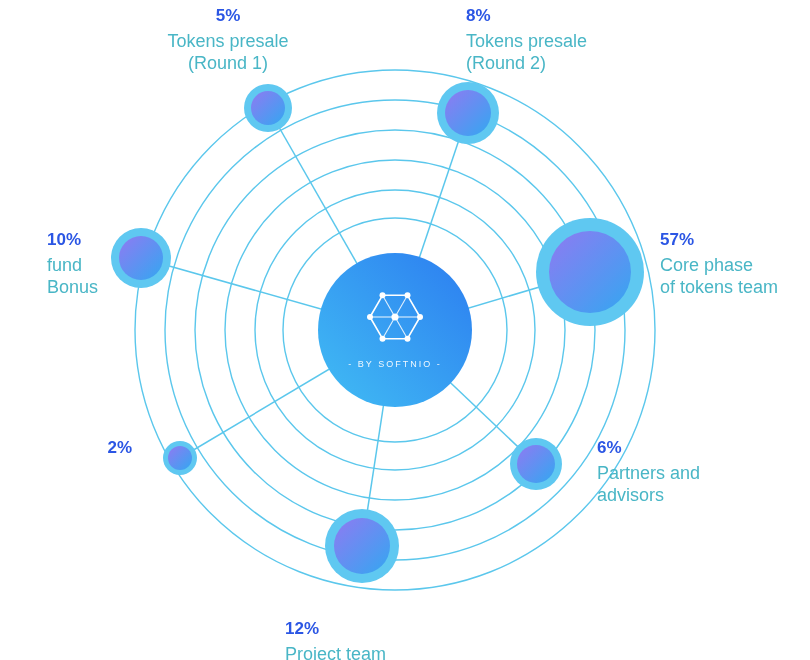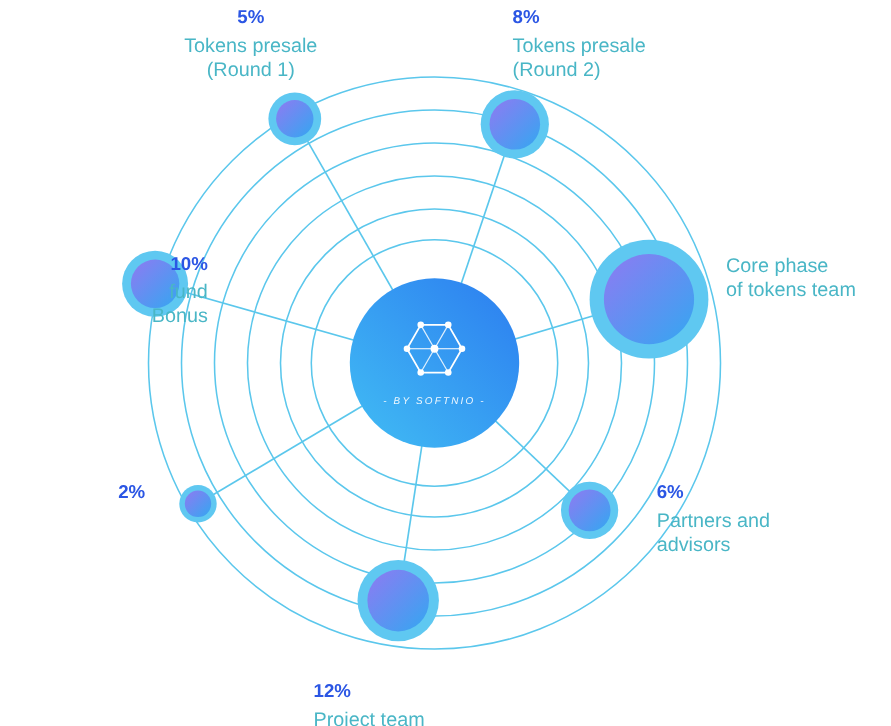--- a/index.html
+++ b/index.html
@@ -28,29 +28,28 @@
     font-size: 18px;
     line-height: 22px;
     color: var(--label-color, #49b6c6);
   }
   .lbl-presale1 { left: 139px; top: 6px;   width: 178px; text-align: center; }
   .lbl-presale2 { left: 466px; top: 6px;   width: 200px; text-align: left; }
   .lbl-core     { left: 660px; top: 230px; width: 148px; text-align: left; }
   .lbl-partners { left: 597px; top: 438px; width: 160px; text-align: left; }
   .lbl-team     { left: 285px; top: 619px; width: 155px; text-align: left; }
   .lbl-bounties { left: 30px;  top: 438px; width: 102px; text-align: right; }
-  .lbl-bonus    { left: 47px;  top: 230px; width: 110px; text-align: right; margin-left: 32px; }
+  .lbl-bonus    { left: 47px;  top: 230px; width: 110px; text-align: left; }
   .brand {
     position: absolute;
     left: 315px; top: 359px; width: 160px;
     text-align: center;
     font-size: 9px;
     letter-spacing: 2px;
     color: rgba(255,255,255,0.92);
-    font-style: italic;
   }
 </style>
 </head>
 <body>
 
 <div class="stage">
 
   <svg class="diagram" viewBox="0 0 810 660">
     <defs>
       <linearGradient id="nodeGrad" x1="0" y1="0" x2="1" y2="1">
@@ -146,20 +145,21 @@
     <div class="txt">(Round 1)</div>
   </div>
 
   <div class="label lbl-presale2">
     <div class="pct">8%</div>
     <div class="txt">Tokens presale</div>
     <div class="txt">(Round 2)</div>
   </div>
 
   <div class="label lbl-core">
+    <div class="pct">57%</div>
     <div class="txt">Core phase</div>
     <div class="txt">of tokens team</div>
   </div>
 
   <div class="label lbl-partners">
     <div class="pct">6%</div>
     <div class="txt">Partners and</div>
     <div class="txt">advisors</div>
   </div>
 

